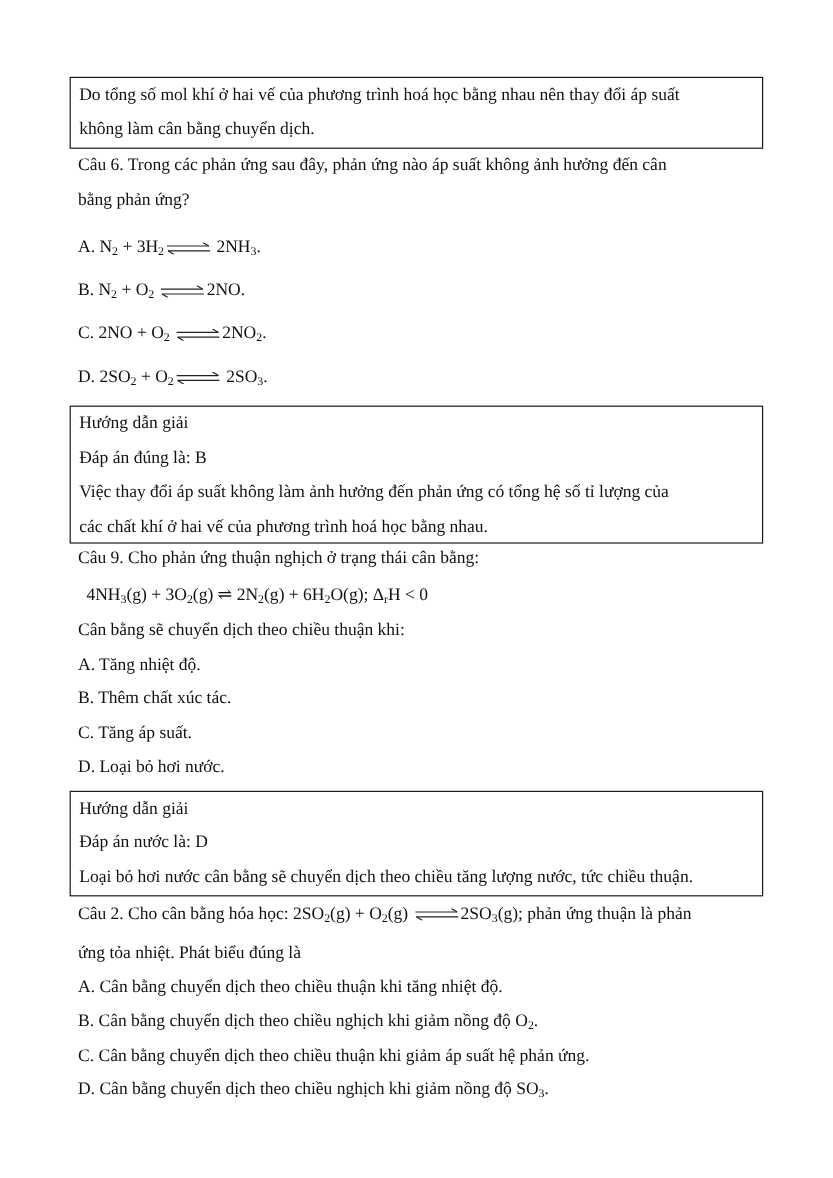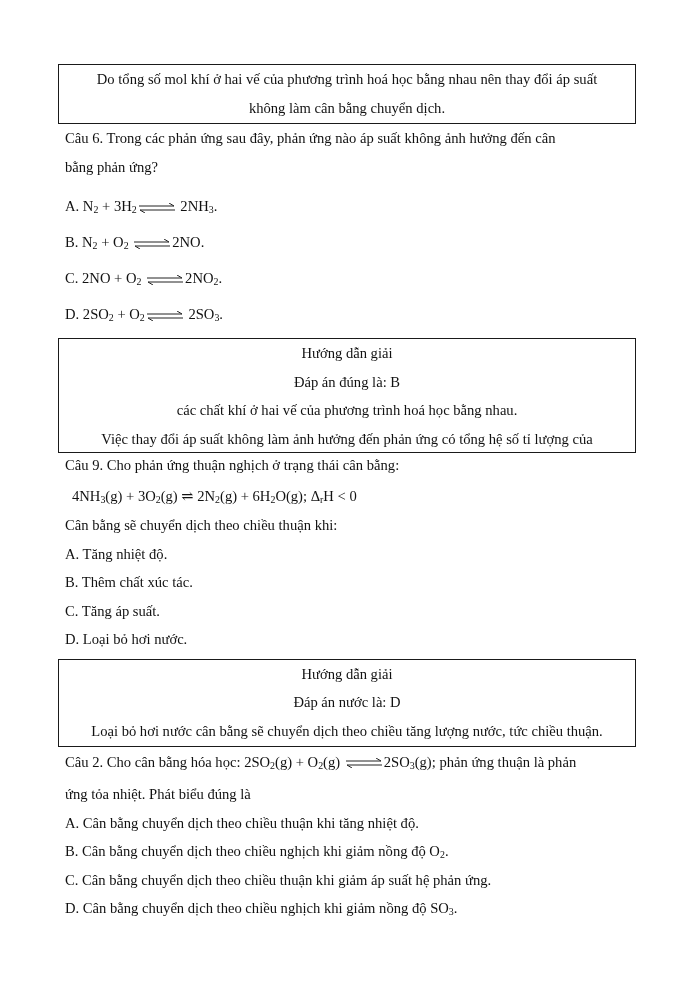--- a/index.html
+++ b/index.html
@@ -18,21 +18,20 @@
     }
     .page {
       position: absolute;
       left: 58px;
       top: 64px;
       width: 578px;
     }
     .box {
       border: 1px solid #1a1a1a;
       padding: 0 7px;
-      text-align: center;
     }
     .line {
       height: 28.5px;
       line-height: 28.5px;
       white-space: nowrap;
     }
     .q-line, .opt-line {
       padding-left: 7px;
     }
     .center {
@@ -117,22 +116,22 @@
             <line x1="1" y1="7" x2="36" y2="7" stroke="#222" stroke-width="1"></line>
             <polyline points="1,7 6,10" fill="none" stroke="#222" stroke-width="1"></polyline>
           </svg></span>
       <span>2SO</span><sub>3</sub><span>.</span>
     </div>
     <div style="height:6px;"></div>
 
     <div class="box" id="box2">
       <div class="line bold">Hướng dẫn giải</div>
       <div class="line bold">Đáp án đúng là: B</div>
+      <div class="line">Việc thay đổi áp suất không làm ảnh hưởng đến phản ứng có tổng hệ số tỉ lượng của</div>
       <div class="line">các chất khí ở hai vế của phương trình hoá học bằng nhau.</div>
-      <div class="line">Việc thay đổi áp suất không làm ảnh hưởng đến phản ứng có tổng hệ số tỉ lượng của</div>
     </div>
   </div>
 
   <div>
     <div class="line q-line" style="height:26px;line-height:24px;">
       <b>Câu 9.</b><span> Cho phản ứng thuận nghịch ở trạng thái cân bằng:</span>
     </div>
     <div class="line center" style="height:32px;line-height:34px;padding-left:14px;">
       <span>4NH</span><sub>3</sub><span>(g) + 3O</span><sub>2</sub><span>(g) ⇌ 2N</span><sub>2</sub><span>(g) + 6H</span><sub>2</sub><span>O(g); Δ</span><sub>r</sub><span>H &lt; 0</span>
     </div>

